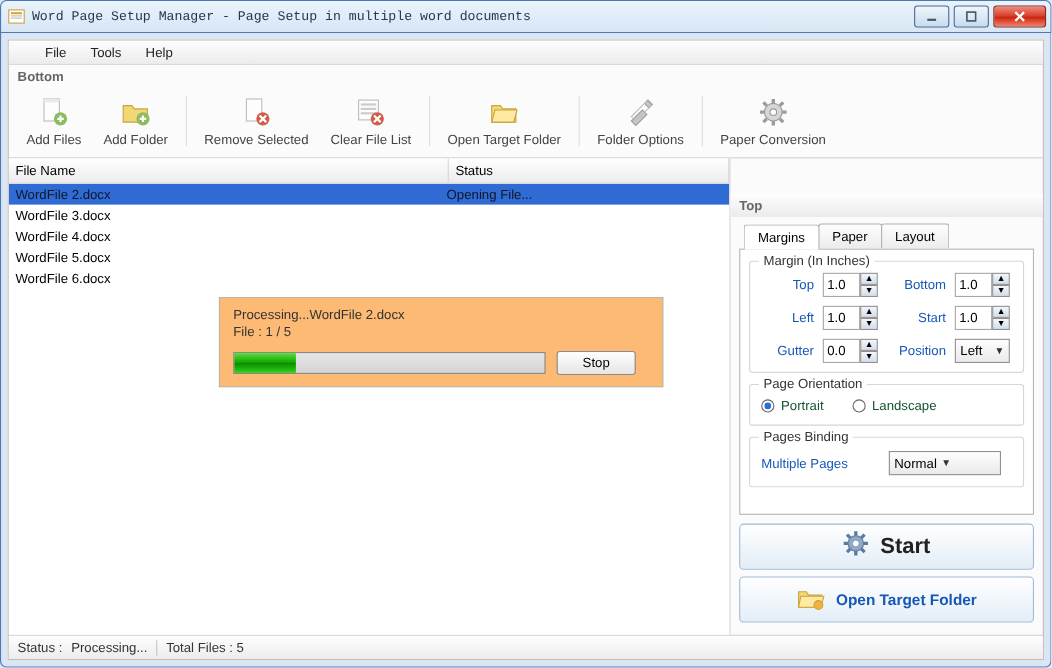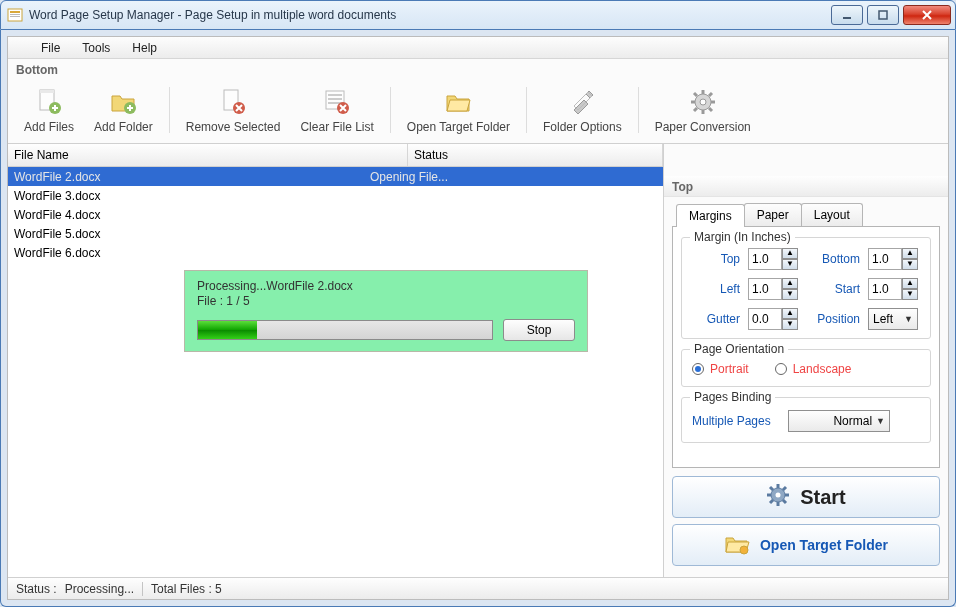--- a/index.html
+++ b/index.html
@@ -2,21 +2,21 @@
 <html><head>
 <meta charset="utf-8">
 <style>
   * { box-sizing: border-box; margin: 0; padding: 0; }
   html, body { width: 956px; height: 607px; font-family: "Segoe UI", Tahoma, sans-serif; font-size: 12px; overflow: hidden; }
   body { background: #dce6f2; }
 
   
   .titlebar { height: 30px; background: linear-gradient(#eaf3fb, #d7e6f5); border: 1px solid #4a7ab5; border-radius: 6px 6px 0 0; display: flex; align-items: center; padding: 0 4px 0 6px; position: relative; }
   .titlebar .appicon { width: 16px; height: 16px; margin-right: 6px; }
-  .titlebar .title { flex: 1; color: #27374a; font-size: 12px; }
+  .titlebar .title { flex: 1; color: #27374a; font-size: 12px; font-family: Liberation Mono, monospace; }
   .winbtns { display: flex; gap: 0; }
   .winbtn { width: 32px; height: 20px; border: 1px solid #4a6a96; border-radius: 3px; margin-left: 4px; display: flex; align-items: center; justify-content: center; cursor: default; }
   .winbtn.min, .winbtn.max { background: linear-gradient(#eef6fb, #c8dced); }
   .winbtn.close { width: 48px; background: linear-gradient(#f08a7e, #d9432e 45%, #ce2610 55%, #ef846e); border-color: #8a2a1e; }
   .winbtn svg { display: block; }
 
   
   .window { border: 1px solid #4a7ab5; border-top: none; border-radius: 0 0 6px 6px; background: #dce6f2; padding: 6px; height: 577px; display: flex; flex-direction: column; }
 
   
@@ -38,27 +38,27 @@
   .leftpane { flex: 1; border-right: 1px solid #d0d0d0; display: flex; flex-direction: column; min-width: 0; }
   .rightpane { width: 284px; display: flex; flex-direction: column; margin-top: 32px; }
 
   
   .tablehead { display: flex; background: linear-gradient(#fefefe, #ececec); border-bottom: 1px solid #d0d0d0; }
   .th { padding: 4px 6px; border-right: 1px solid #d6d6d6; }
   .th.fn { width: 400px; }
   .th.st { flex: 1; }
   .tbody { flex: 1; background: #ffffff; overflow: hidden; }
   .trow { display: flex; height: 19px; align-items: center; }
-  .trow.sel { background: #2f6bd2; color: #e5e5e5; }
+  .trow.sel { background: #2f6bd2; color: #0f172a; gap: 36px; }
   .td { padding: 0 6px; white-space: nowrap; overflow: hidden; }
   .td.fn { width: 356px; }
   .td.st { flex: 1; }
 
   
-  .progressdlg { position: absolute; left: 176px; top: 126px; width: 404px; height: 82px; background: #86efac; border: 1px solid #b8b8a8; padding: 8px 12px 10px 12px; }
+  .progressdlg { position: absolute; left: 191px; top: 126px; width: 404px; height: 82px; background: #fdba74; border: 1px solid #b8b8a8; padding: 8px 24px 10px 12px; }
   .progressdlg .msg { color: #333; font-size: 12px; line-height: 15px; }
   .progrow { display: flex; align-items: center; gap: 10px; margin-top: 10px; }
   .pbar { flex: 1; height: 20px; border: 1px solid #8a8a8a; background: linear-gradient(#e6e6e6, #d4d4d4); position: relative; }
   .pbar .fill { position: absolute; left: 0; top: 0; bottom: 0; width: 20%; background: linear-gradient(#5ade3a, #0ea300 50%, #0a8b00 51%, #33d118); }
   .stopbtn { width: 72px; height: 22px; border: 1px solid #8c8c8c; border-radius: 3px; background: linear-gradient(#fefefe, #e6e6e6); font-size: 12px; cursor: default; }
 
   
   .top-label { padding: 4px 8px 2px 8px; color: #666; font-weight: bold; border-bottom: 1px solid #e4e4e4; background: linear-gradient(#fefefe, #ececec); }
   .tabbar { display: flex; padding: 6px 8px 0 12px; gap: 0; }
   .tab { padding: 4px 12px; border: 1px solid #b5b5b5; border-bottom: none; background: linear-gradient(#fdfdfd,#ececec); border-radius: 3px 3px 0 0; margin-right: -1px; position: relative; cursor: default; }
@@ -69,27 +69,27 @@
   .marg-grid { display: grid; grid-template-columns: 48px 56px 52px 56px; row-gap: 8px; column-gap: 6px; align-items: center; justify-content: start; margin-left: 6px; }
   .lbl { color: #1658b5; text-align: right; padding-right: 2px; }
   .spin { display: flex; height: 22px; }
   .spin input { width: 34px; height: 22px; border: 1px solid #a6a6a6; padding: 0 3px; font-size: 12px; }
   .spin .btns { display: flex; flex-direction: column; }
   .spin .sb { width: 16px; height: 11px; border: 1px solid #8f8f8f; background: linear-gradient(#f3f7fb,#d2deea); font-size: 8px; line-height: 8px; text-align: center; cursor: default; }
   .selwrap { height: 22px; border: 1px solid #8f8f8f; background: linear-gradient(#fefefe,#eaeaea); display: flex; align-items: center; padding: 0 4px; gap: 4px; cursor: default;}
   .selwrap .arrow { font-size: 9px; color: #333; }
 
   .radio-row { display: flex; gap: 26px; padding: 2px 4px; }
-  .radio { display: flex; align-items: center; gap: 6px; color: #ef4444; cursor: default;}
+  .radio { display: flex; align-items: center; gap: 6px; color: #14532d; cursor: default;}
   .rb { width: 12px; height: 12px; border: 1px solid #666; border-radius: 50%; display: inline-flex; align-items: center; justify-content: center; background:#fff;}
   .rb.checked::after { content: ""; width: 6px; height: 6px; border-radius: 50%; background: #2a6fd6; }
 
-  .bind-row { display: flex; align-items: center; gap: 0; padding: 2px 4px; }
+  .bind-row { display: flex; align-items: center; gap: 20px; padding: 2px 4px; }
   .bind-row .lbl { text-align: left; }
-  .bind-row .selwrap { width: 102px; justify-content: flex-end; }
+  .bind-row .selwrap { width: 102px; justify-content: flex-start; }
 
   .big-buttons { margin: 2px 8px 8px 8px; display: flex; flex-direction: column; gap: 6px; }
   .bigbtn { height: 42px; border: 1px solid #9fb9d6; border-radius: 4px; background: linear-gradient(#ffffff,#e3edf7); display: flex; align-items: center; justify-content: center; gap: 10px; cursor: default; }
   .bigbtn.start span { font-size: 20px; font-weight: bold; color: #222; }
   .bigbtn.open span { font-size: 14px; font-weight: bold; color: #1658b5; }
 
   
   .statusbar { height: 22px; border-top: 1px solid #d0d0d0; background: linear-gradient(#fefefe,#ececec); display: flex; align-items: center; padding: 0 8px; gap: 8px; color: #333;}
   .statusbar .sep2 { width: 1px; height: 14px; background: #c4c4c4; }
 </style>

